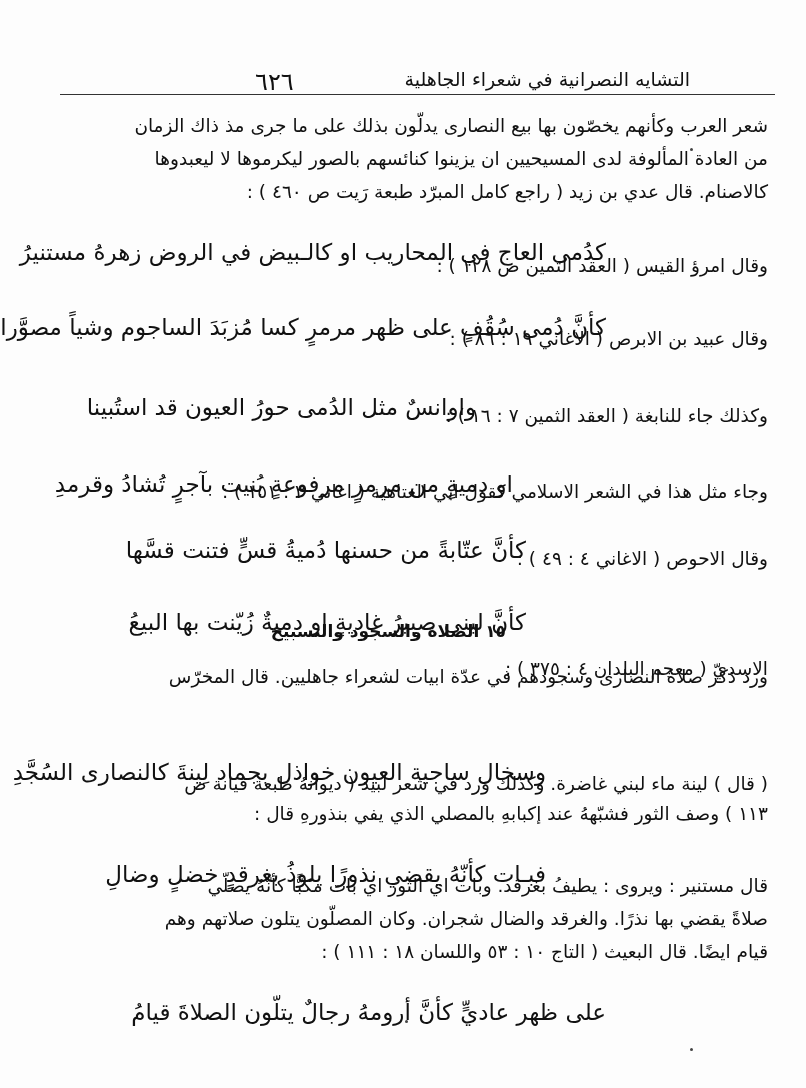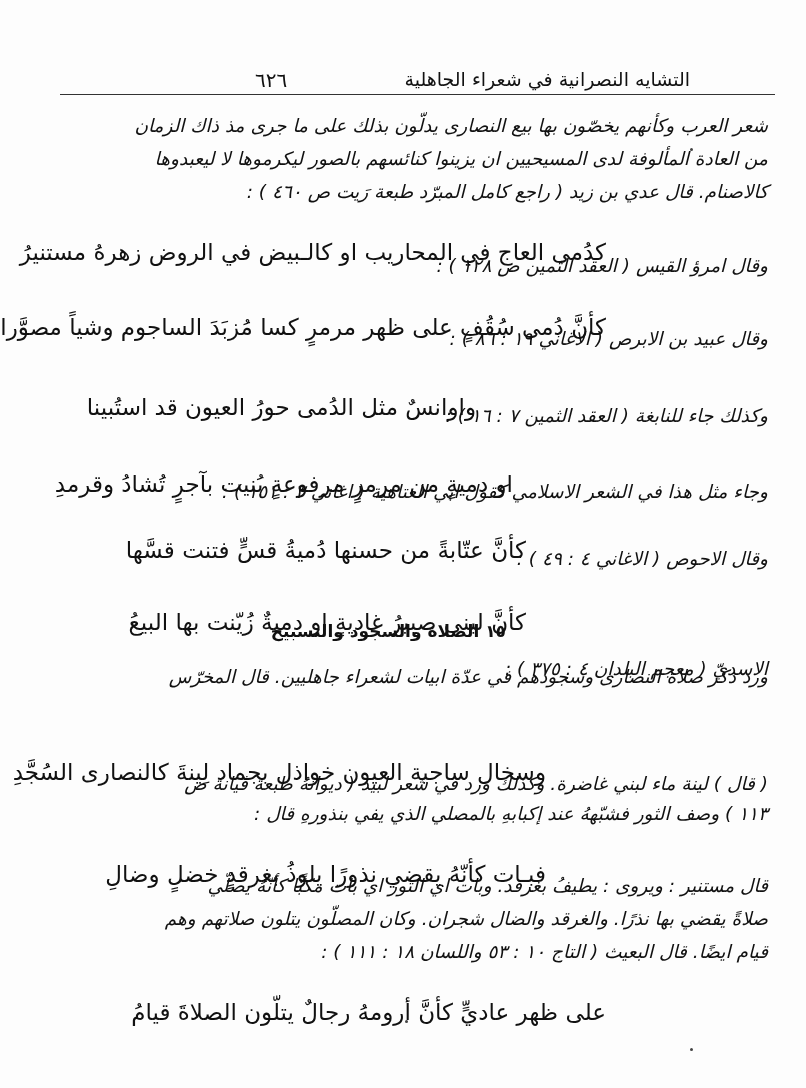--- a/index.html
+++ b/index.html
@@ -3,24 +3,24 @@
 <meta charset="utf-8">
 <style>
   html, body { margin: 0; padding: 0; }
   body {
     width: 806px; height: 1088px; background: #ffffff; position: relative; overflow: hidden;
     font-family: "DejaVu Sans", sans-serif; color: #111;
   }
   .page { position: absolute; left: 0; top: 0; width: 806px; height: 1088px; background: #fdfdfd; }
   .header { position: absolute; left: 255px; top: 60px; width: 510px; height: 40px; direction: rtl; }
   .header .title { position: absolute; right: 75px; top: 8px; font-size: 19px; white-space: nowrap; }
-  .header .pageno { position: absolute; left: 0; top: 8px; font-size: 20px; }
+  .header .pageno { position: absolute; left: 0; top: 8px; font-size: 24px; }
   .rule { position: absolute; left: 60px; top: 94px; width: 715px; height: 0; border-top: 1.5px solid #333; }
   .line { position: absolute; direction: rtl; white-space: nowrap; font-size: 18.5px; line-height: 28px; }
-  .para { right: 38px; font-style: italic; }
+  .para { right: 38px; }
   .verse { font-size: 23px; margin-top: 28px; }
   .heading { font-size: 17px; font-weight: bold; }
   .speck { position: absolute; width: 3px; height: 3px; background: #444; border-radius: 50%; }
 </style>
 </head>
 <body>
 
 <div class="page">
 
   <div class="header">

